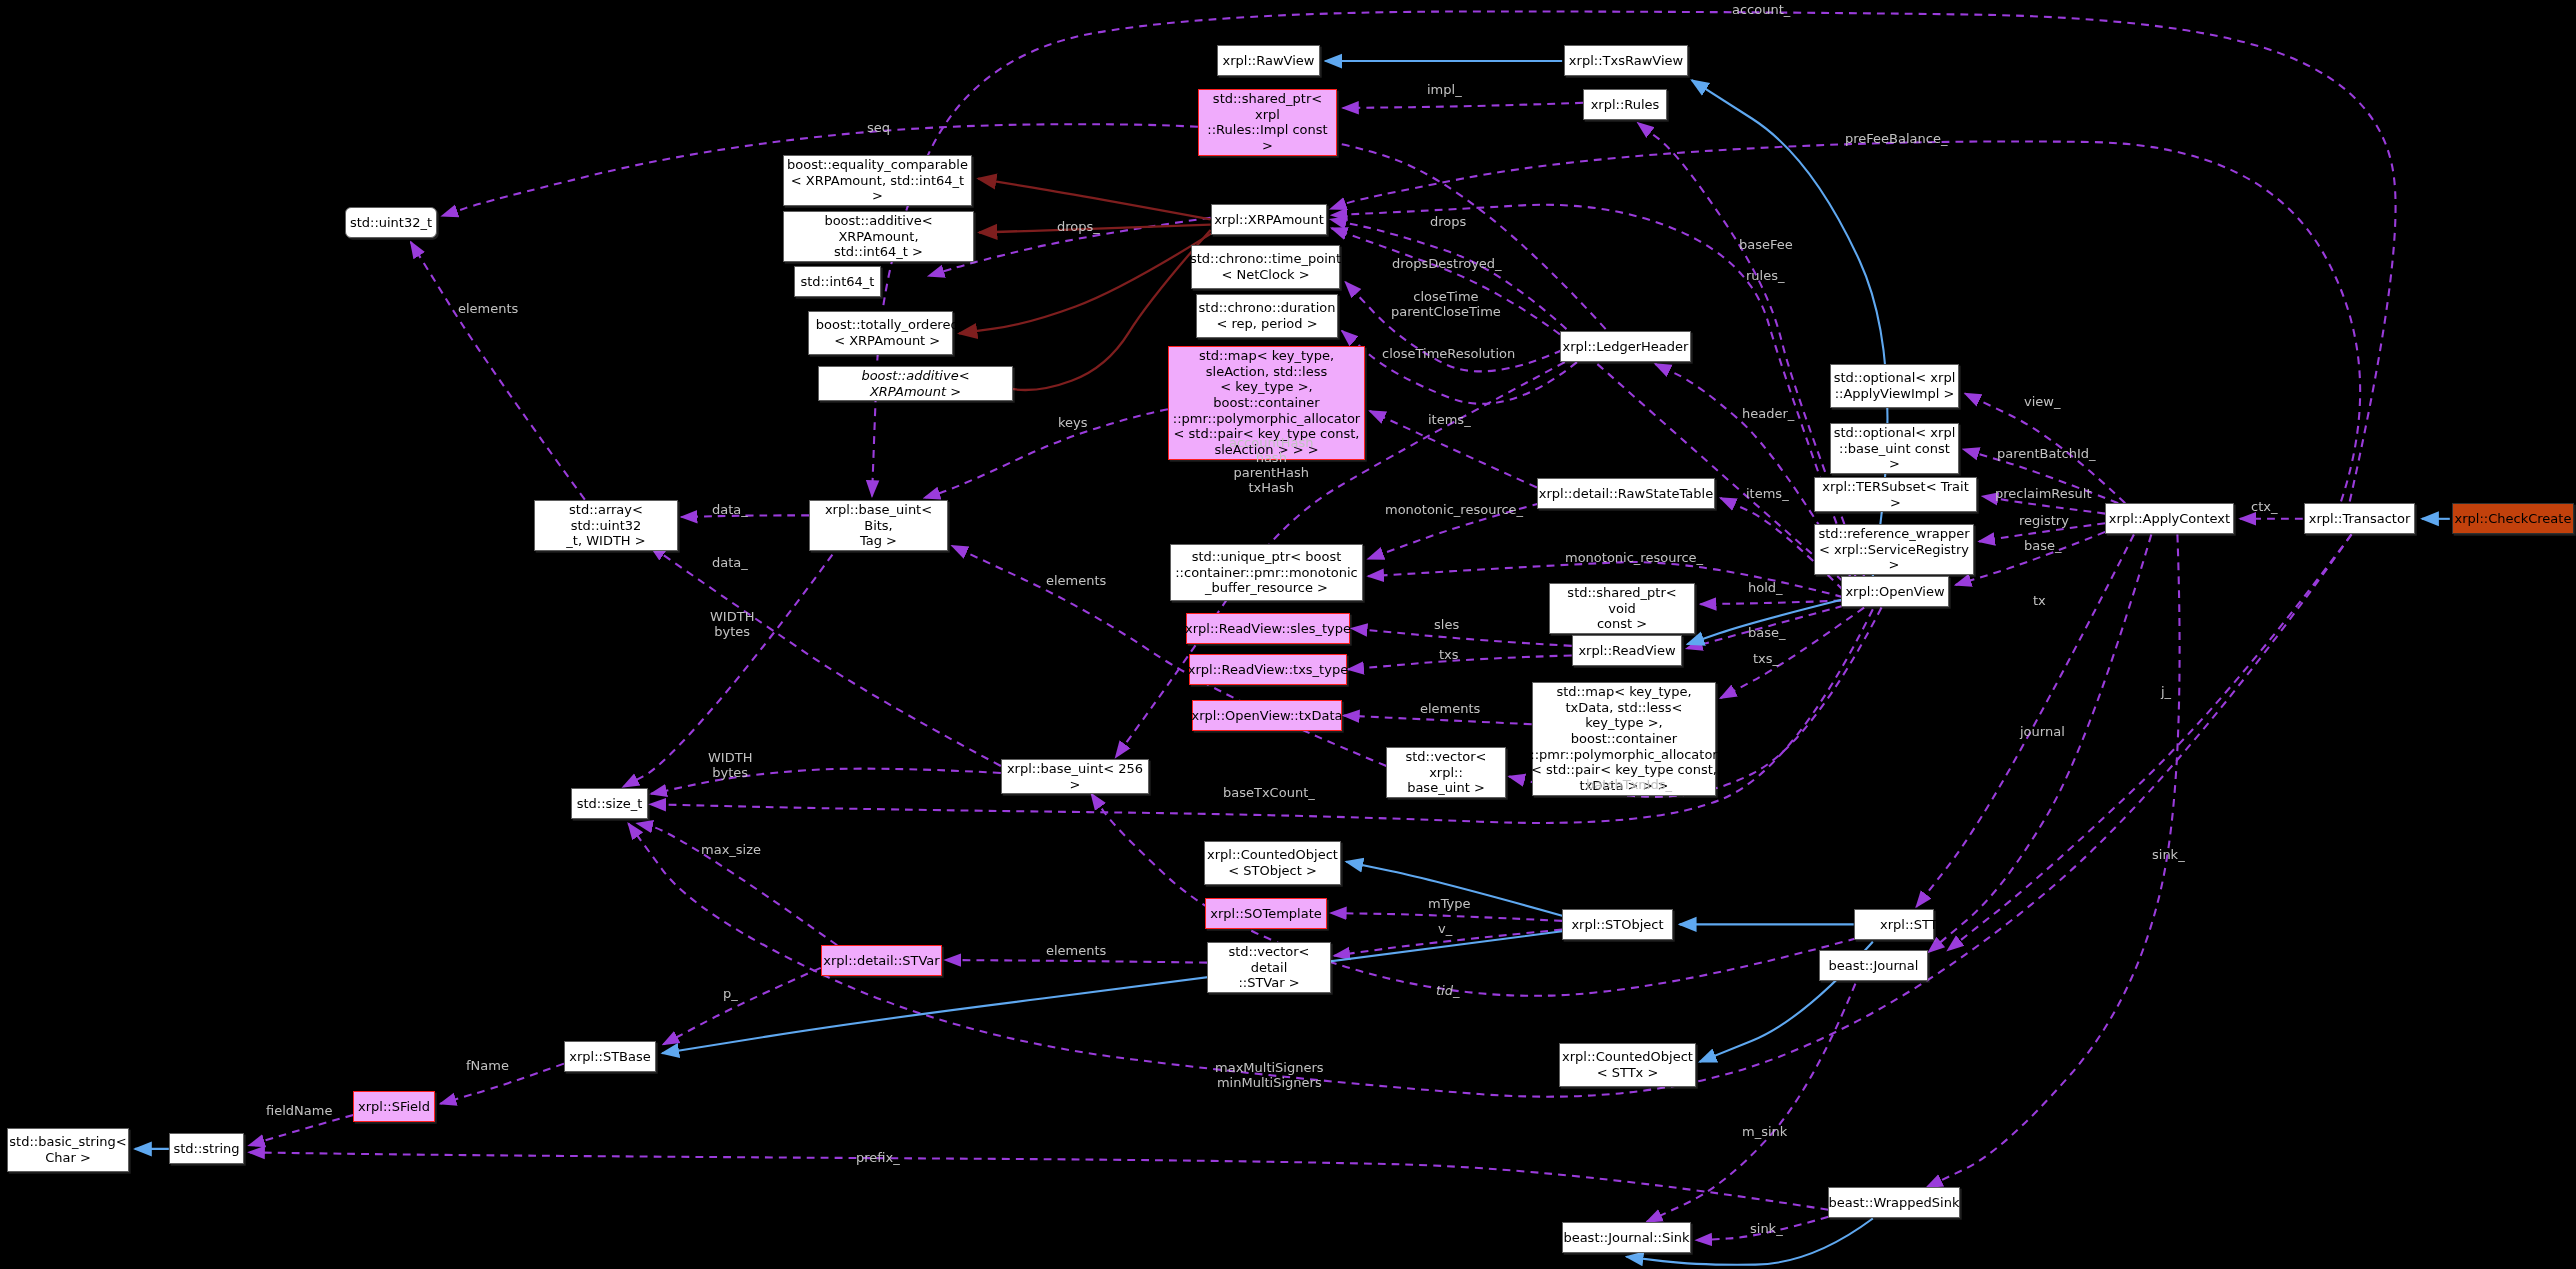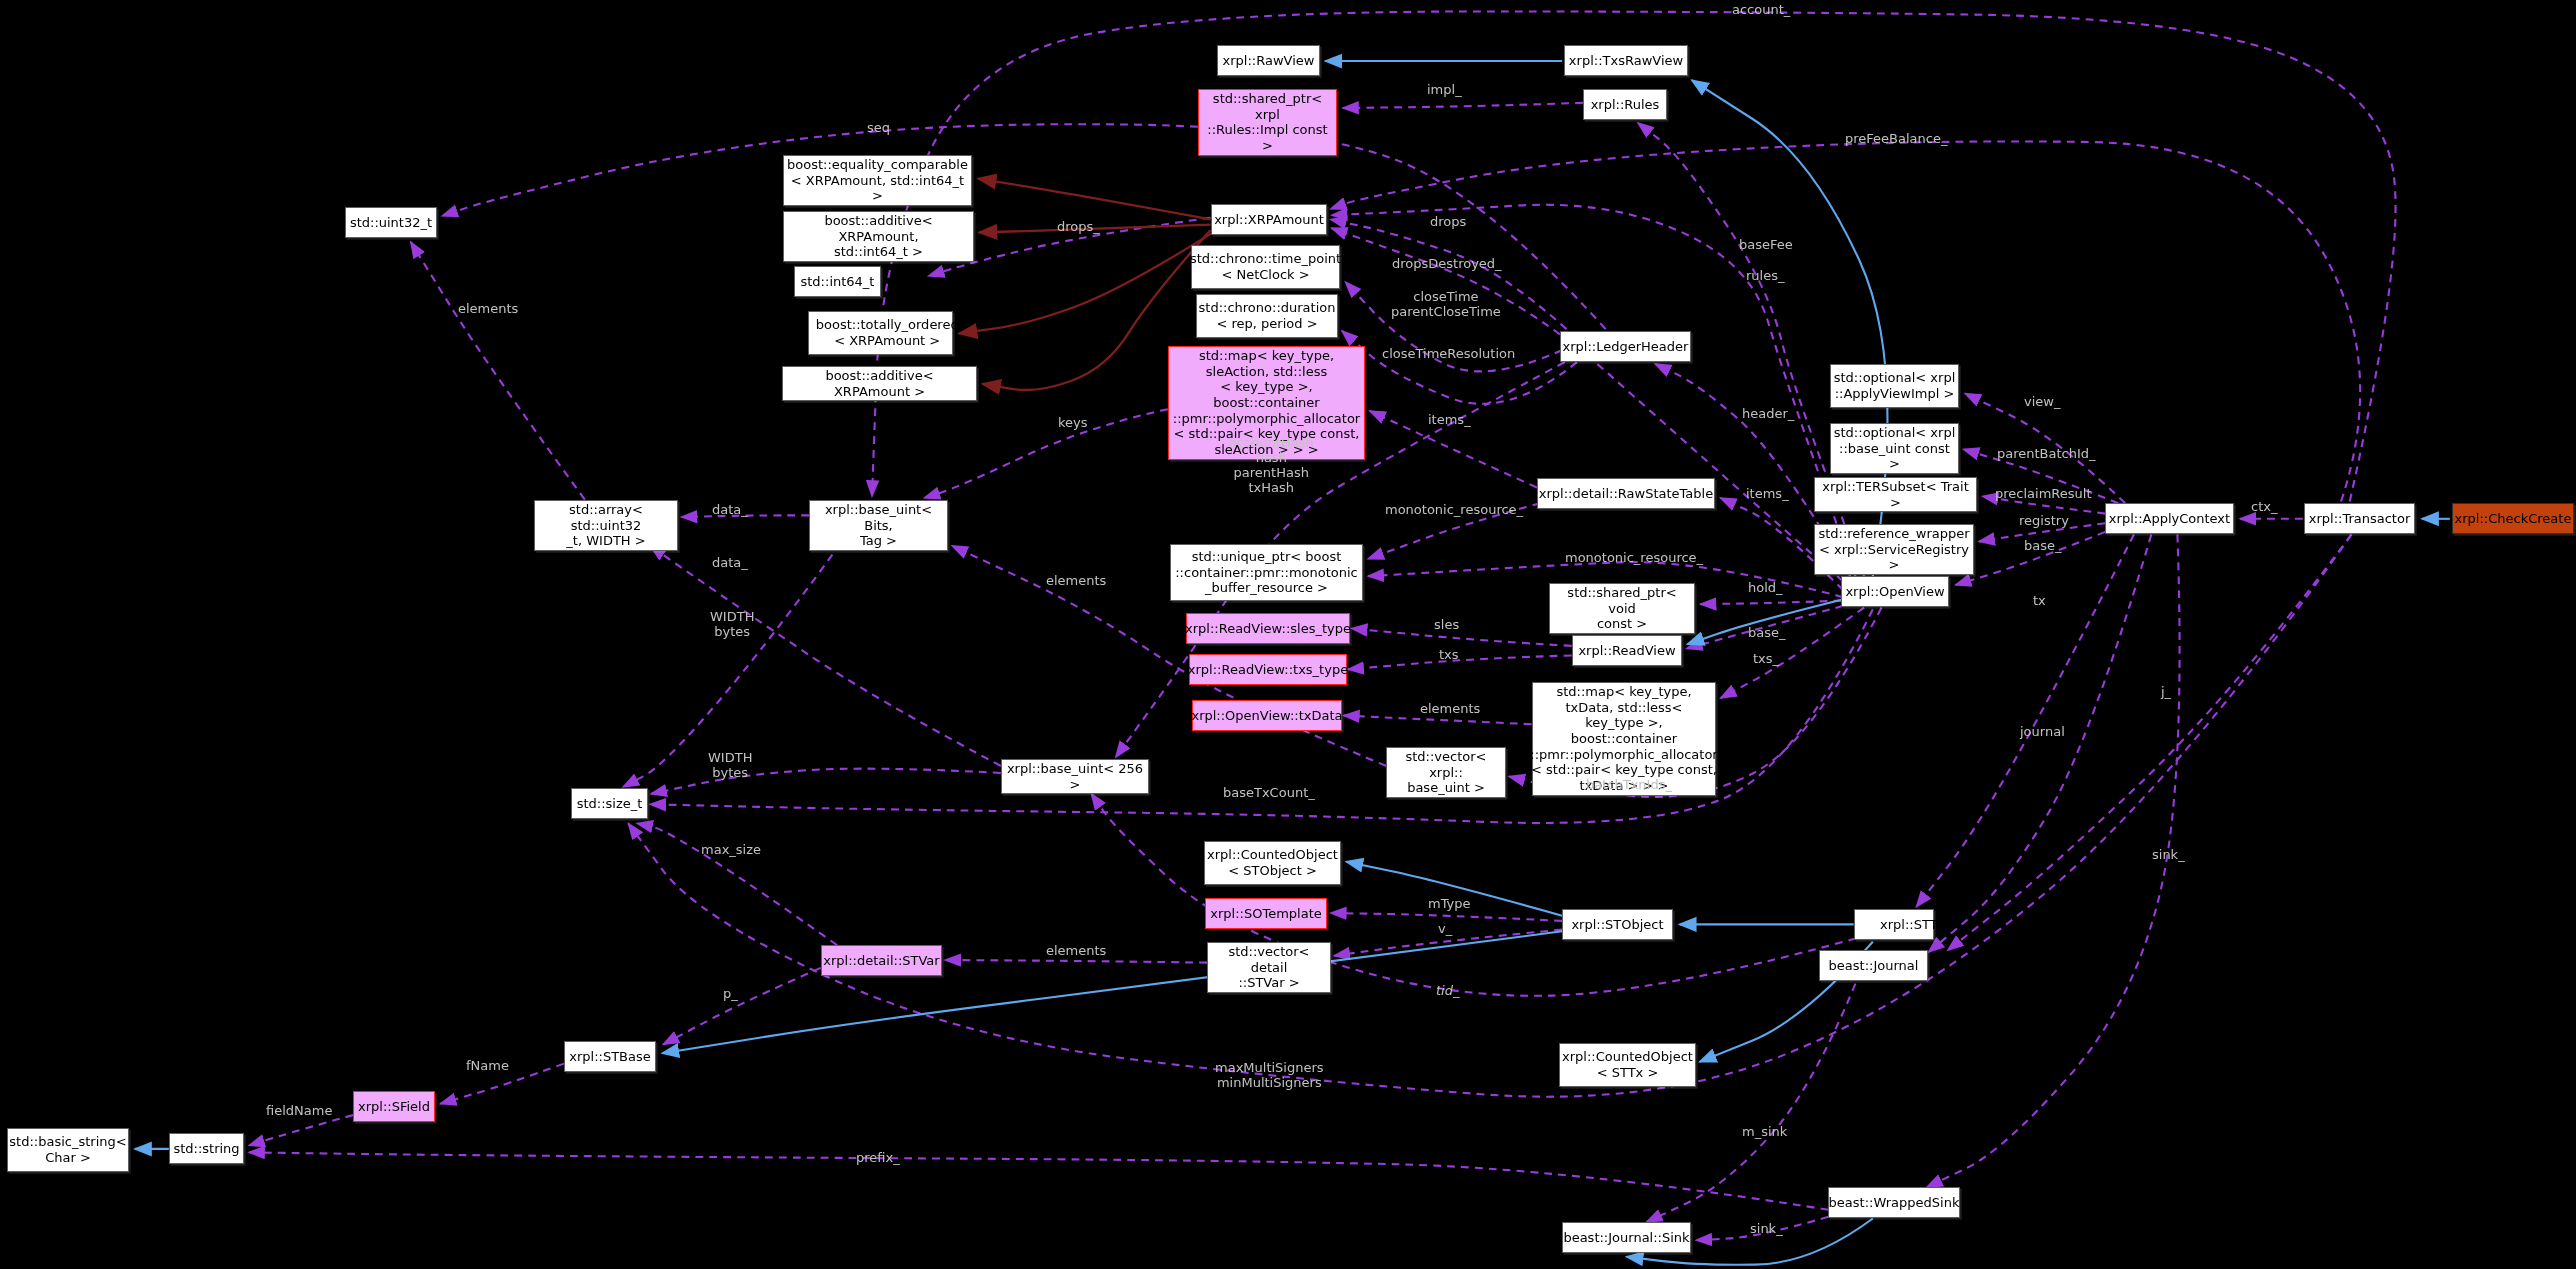--- a/index.html
+++ b/index.html
@@ -103,30 +103,30 @@
   <div id="nodes-layer">
       <div class="node " style="left: 1217px; top: 45px; width: 103px; min-height: 31px;">xrpl::RawView</div>
       <div class="node " style="left: 1564px; top: 45px; width: 124px; min-height: 31px;">xrpl::TxsRawView</div>
       <div class="node red" style="left: 1198px; top: 89px; width: 139px; min-height: 44px;">std::shared_ptr&lt; xrpl
 ::Rules::Impl const &gt;</div>
       <div class="node " style="left: 1583px; top: 89px; width: 84px; min-height: 31px;">xrpl::Rules</div>
       <div class="node " style="left: 783px; top: 155px; width: 189px; min-height: 44px;">boost::equality_comparable
 &lt; XRPAmount, std::int64_t &gt;</div>
       <div class="node " style="left: 783px; top: 211px; width: 191px; min-height: 44px;">boost::additive&lt; XRPAmount,
 std::int64_t &gt;</div>
-      <div class="node " style="left: 345px; top: 207px; width: 92px; min-height: 31px;">std::uint32_t</div>
+      <div class="node " style="left: 345px; top: 207px; width: 92px; min-height: 31px; border-radius: 6px;">std::uint32_t</div>
       <div class="node " style="left: 794px; top: 266px; width: 87px; min-height: 31px;">std::int64_t</div>
       <div class="node " style="left: 1211px; top: 204px; width: 116px; min-height: 31px;">xrpl::XRPAmount</div>
       <div class="node " style="left: 1191px; top: 245px; width: 149px; min-height: 44px;">std::chrono::time_point
 &lt; NetClock &gt;</div>
       <div class="node " style="left: 808px; top: 311px; width: 145px; min-height: 44px; padding-left: 16px;">boost::totally_ordered
 &lt; XRPAmount &gt;</div>
       <div class="node " style="left: 1196px; top: 294px; width: 142px; min-height: 44px;">std::chrono::duration
 &lt; rep, period &gt;</div>
-      <div class="node " style="left: 782px; top: 366px; width: 195px; min-height: 31px;">boost::additive&lt; XRPAmount &gt;</div>
+      <div class="node " style="left: 818px; top: 366px; width: 195px; min-height: 31px; font-style: italic;">boost::additive&lt; XRPAmount &gt;</div>
       <div class="node " style="left: 1560px; top: 331px; width: 131px; min-height: 31px;">xrpl::LedgerHeader</div>
       <div class="node red" style="left: 1168px; top: 346px; width: 197px; min-height: 103px;">std::map&lt; key_type,
 sleAction, std::less
 &lt; key_type &gt;, boost::container
 ::pmr::polymorphic_allocator
 &lt; std::pair&lt; key_type const,
 sleAction &gt; &gt; &gt;</div>
       <div class="node " style="left: 1830px; top: 364px; width: 129px; min-height: 44px;">std::optional&lt; xrpl
 ::ApplyViewImpl &gt;</div>
       <div class="node " style="left: 1830px; top: 423px; width: 129px; min-height: 44px;">std::optional&lt; xrpl

